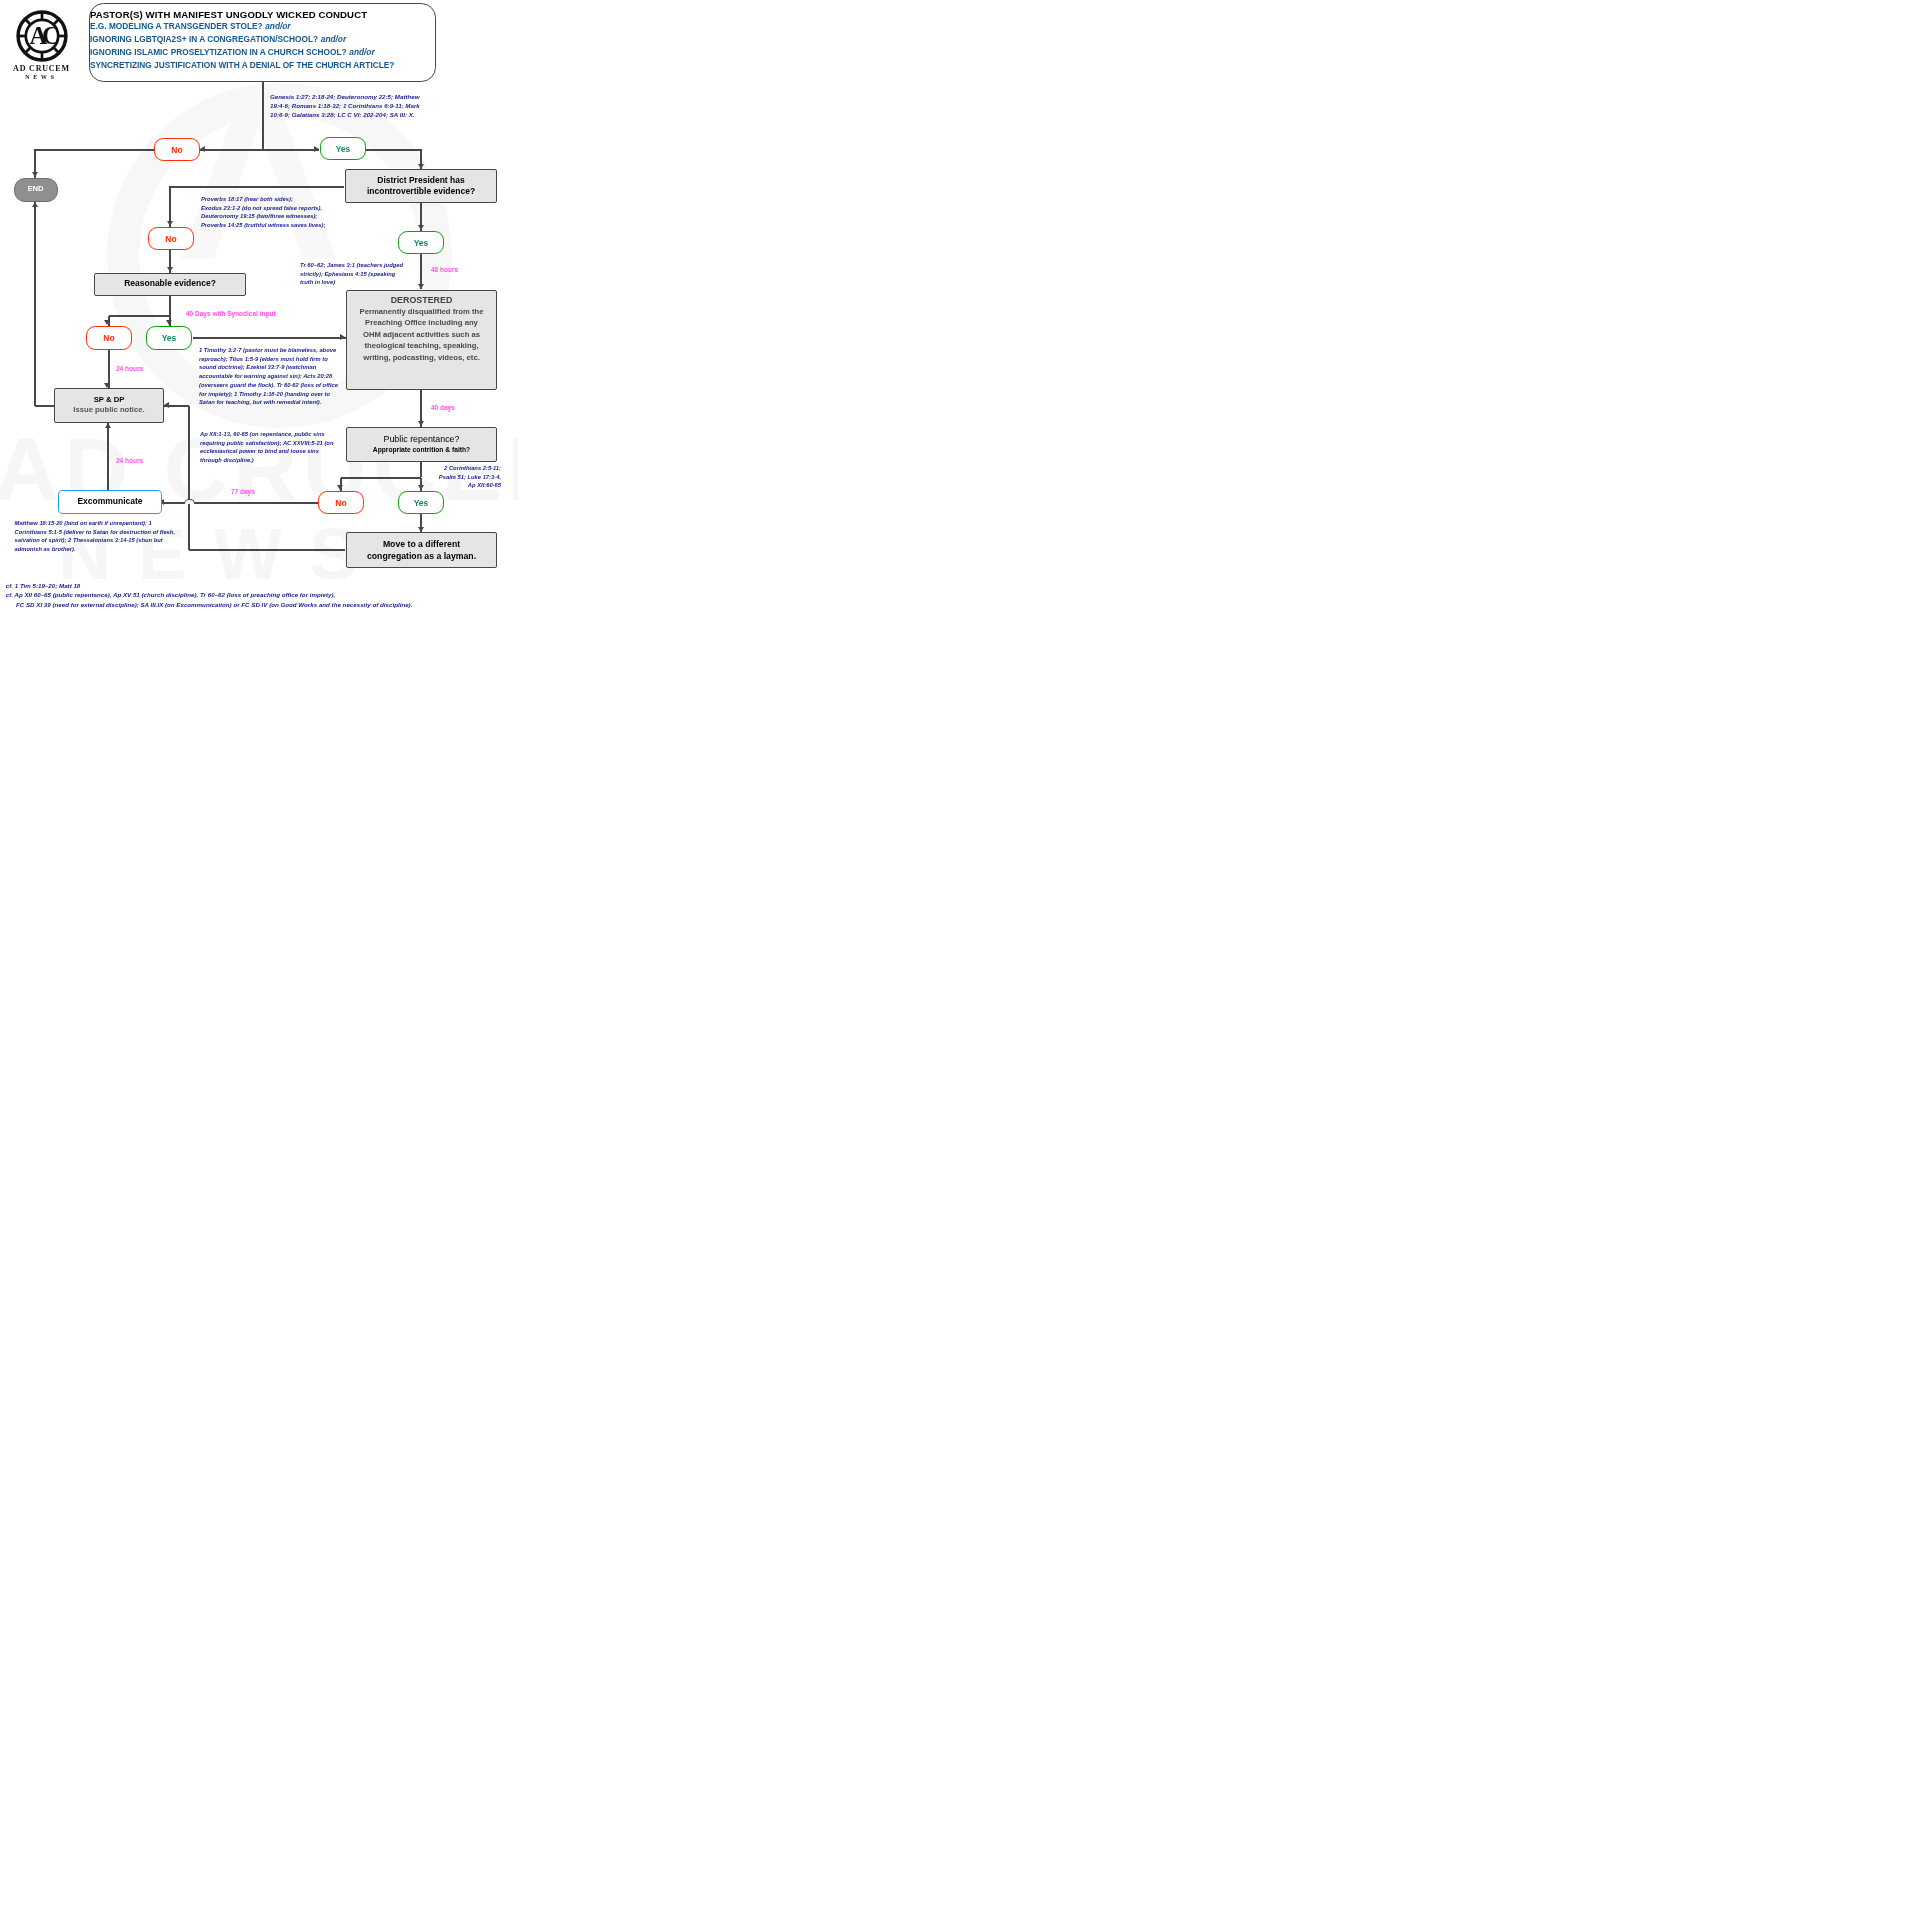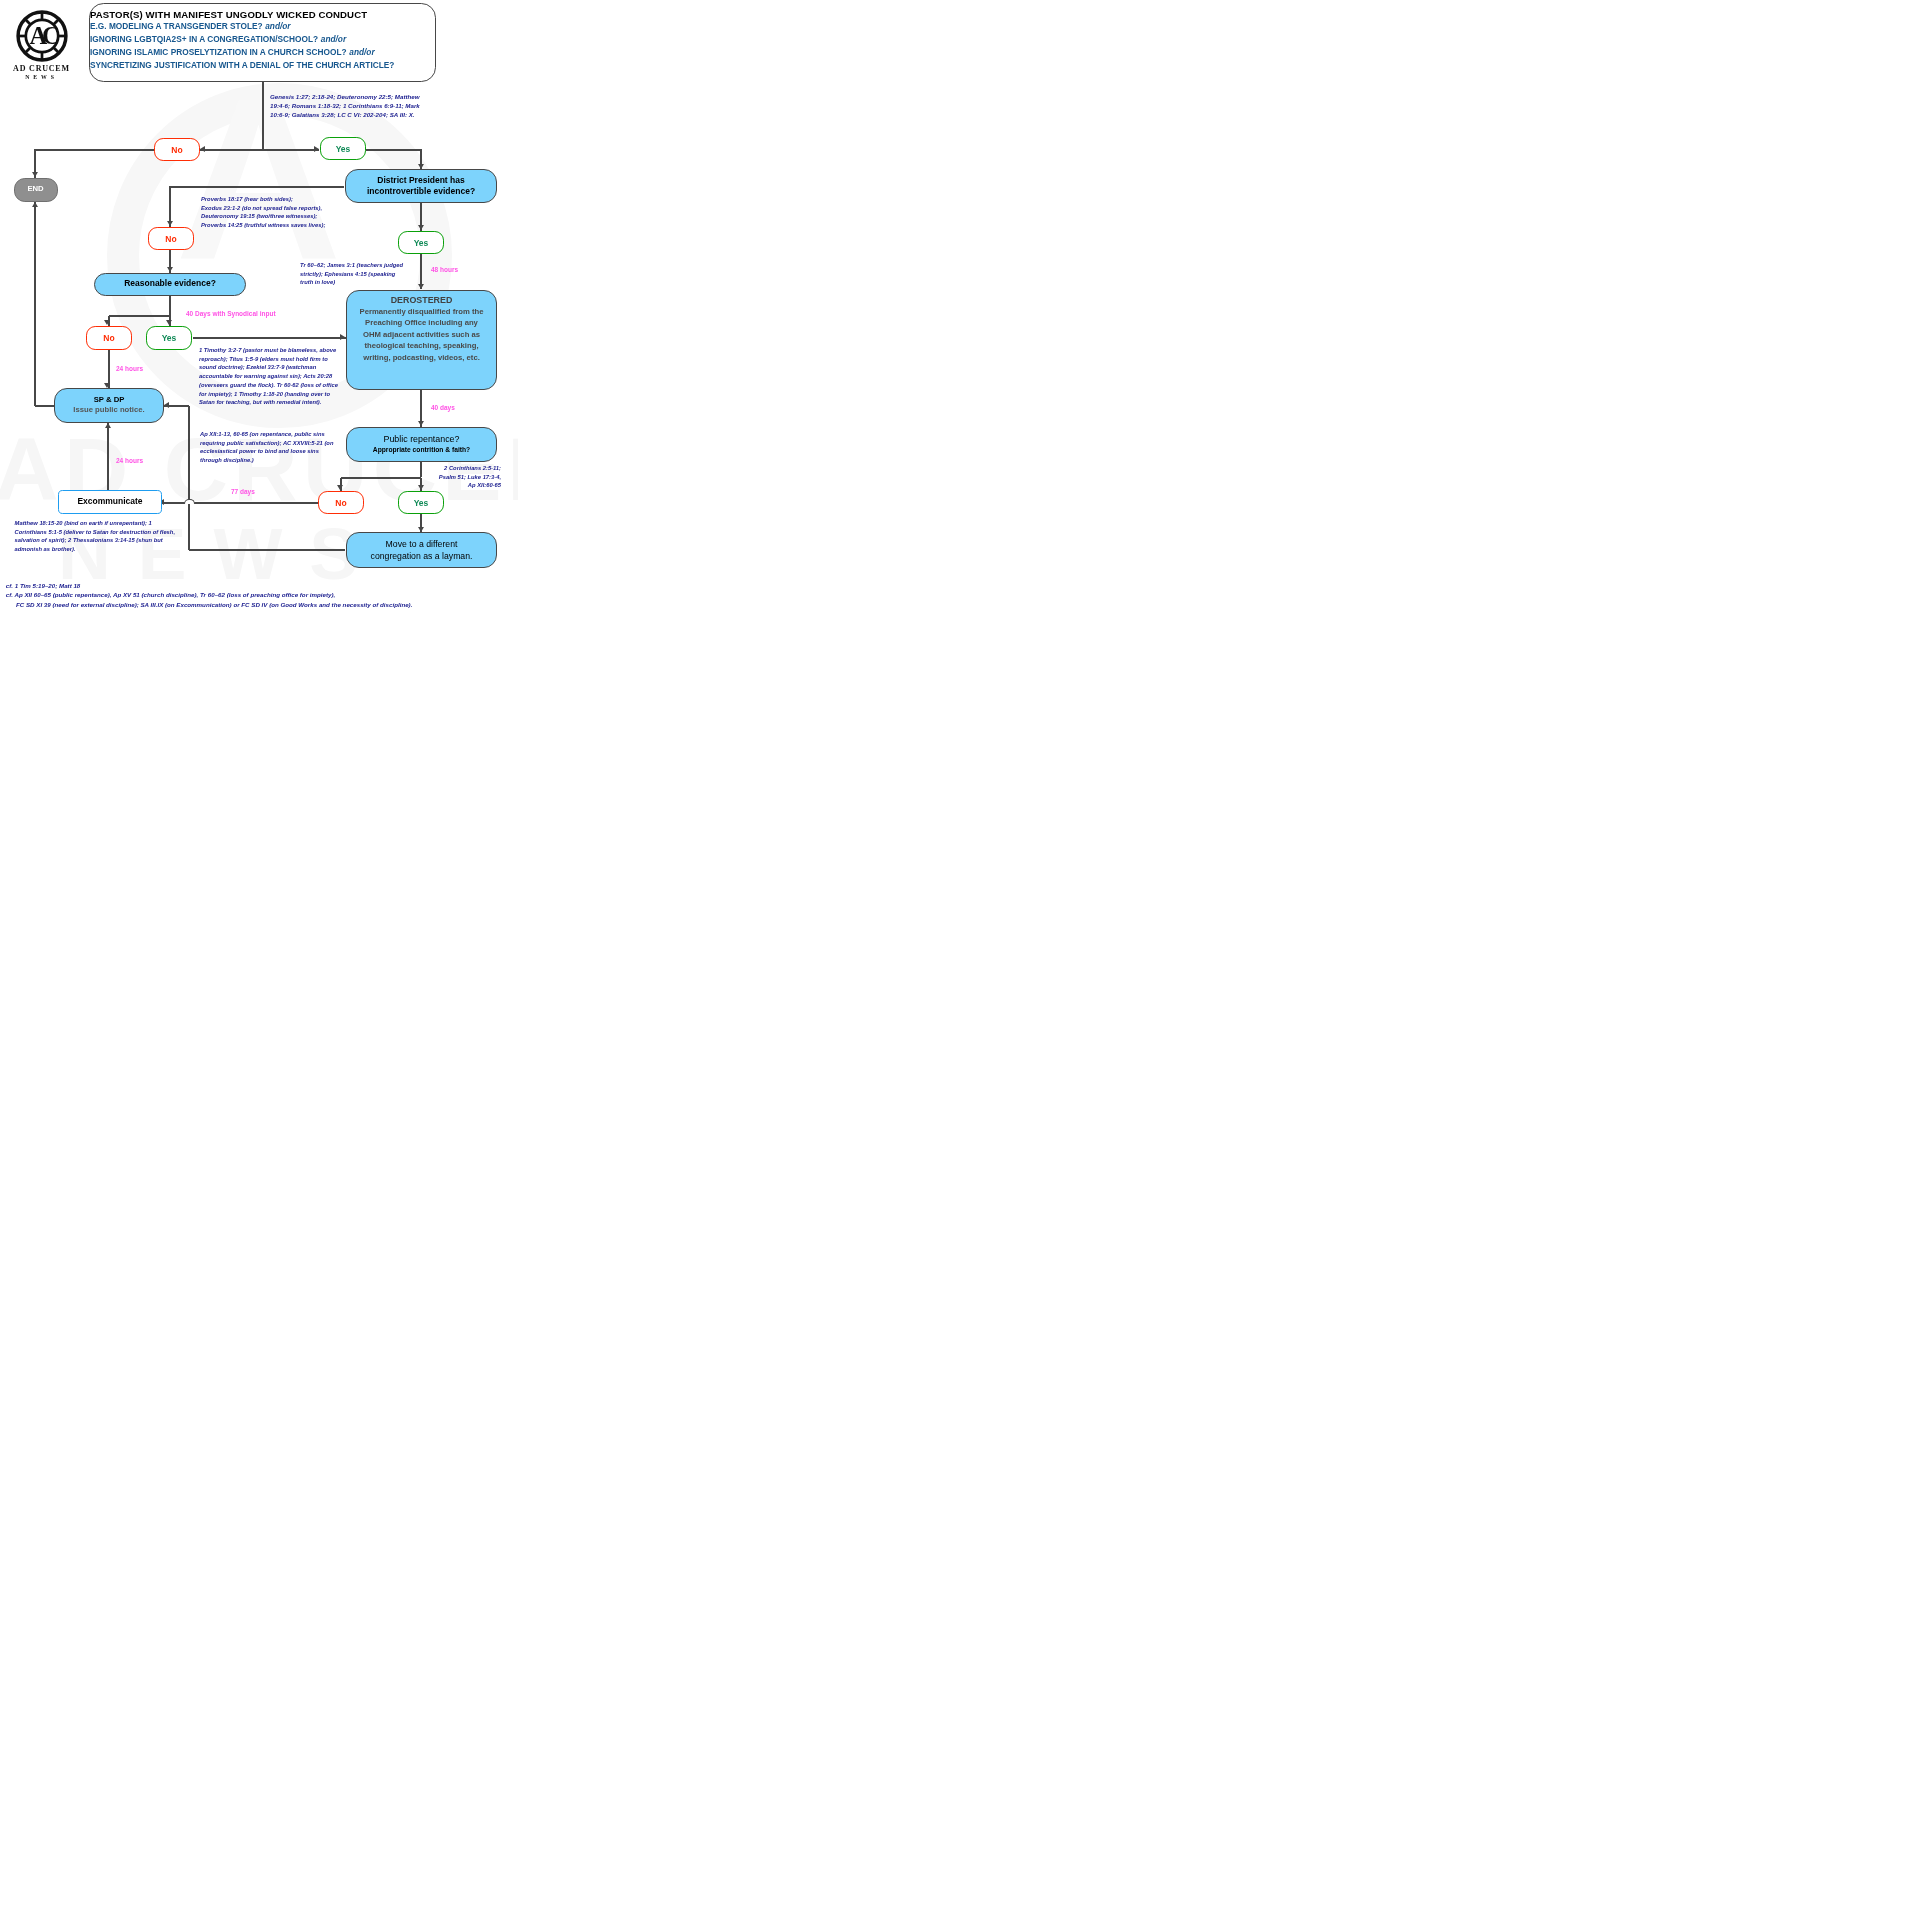--- a/index.html
+++ b/index.html
@@ -30,35 +30,35 @@
   .arr.u{border-left:3.5px solid transparent;border-right:3.5px solid transparent;border-bottom:5.8px solid #474747;}
   .arr.l{border-top:3.5px solid transparent;border-bottom:3.5px solid transparent;border-right:5.8px solid #474747;}
   .arr.r{border-top:3.5px solid transparent;border-bottom:3.5px solid transparent;border-left:5.8px solid #474747;}
   .hop{position:absolute;left:184px;top:499px;width:10.8px;height:5.4px;box-sizing:border-box;background:#fff;
        border:1.9px solid #474747;border-bottom:none;border-radius:5.4px 5.4px 0 0;}
   
   .pill{position:absolute;box-sizing:border-box;border-radius:9.2px;background:#fff;display:flex;
         align-items:center;justify-content:center;font-weight:800;font-size:8.5px;}
   .pill.no{border:1.9px solid #ff2d05;color:#ff2d05;}
   .pill.yes{border:1.9px solid #0aa10a;color:#118a57;}
-  .rect{position:absolute;box-sizing:border-box;border:1.9px solid #474747;border-radius:13px;background:#7dd3fc;text-align:center;color:#000;}
+  .rect{position:absolute;box-sizing:border-box;border:1.9px solid #474747;border-radius:2px;background:#e5e5e5;text-align:center;color:#000;}
   .end{position:absolute;box-sizing:border-box;border:1.9px solid #6f6f6f;border-radius:10.8px;background:#8f8f8f;
        color:#fff;font-weight:800;font-size:7.7px;text-align:center;line-height:20px;}
   .exc{position:absolute;box-sizing:border-box;border:1.9px solid #1e9df0;border-radius:4.6px;background:#fff;
        color:#000;font-weight:800;font-size:8.5px;text-align:center;line-height:20px;}
   .pre{white-space:pre-line;}
   .q2l{font-size:8.5px;font-weight:800;line-height:11.6px;padding-top:4.6px;}
   .re1{font-size:8.5px;font-weight:800;line-height:19px;}
   .der-t{font-size:8.9px;font-weight:800;color:#414141;padding-top:3.9px;}
   .der-b{font-size:7.7px;font-weight:700;color:#4a4a4a;line-height:11.6px;padding:0.8px 8.5px 0 8.5px;}
   .spdp-t{font-size:7.7px;font-weight:800;color:#000;padding-top:6.2px;line-height:10px;}
   .spdp-b{font-size:7.7px;font-weight:700;color:#555;line-height:10.4px;}
   .pr-t{font-size:8.9px;font-weight:400;padding-top:4.6px;line-height:12.3px;}
   .pr-s{font-size:6.7px;font-weight:800;line-height:9.2px;}
-  .mv{font-size:8.7px;font-weight:400;line-height:12px;padding-top:5.4px;}
+  .mv{font-size:8.7px;font-weight:700;line-height:12px;padding-top:5.4px;}
   
   .mag{position:absolute;color:#ff52e5;font-weight:700;font-size:6.5px;white-space:nowrap;}
   .navy{position:absolute;color:#1a1d8e;font-style:italic;font-weight:600;font-size:5.8px;line-height:8.7px;}
   .fn{position:absolute;color:#1a1d8e;font-style:italic;font-weight:600;font-size:6.2px;white-space:nowrap;}
 </style>
 </head>
 <body>
 
 <div class="canvas">
 

